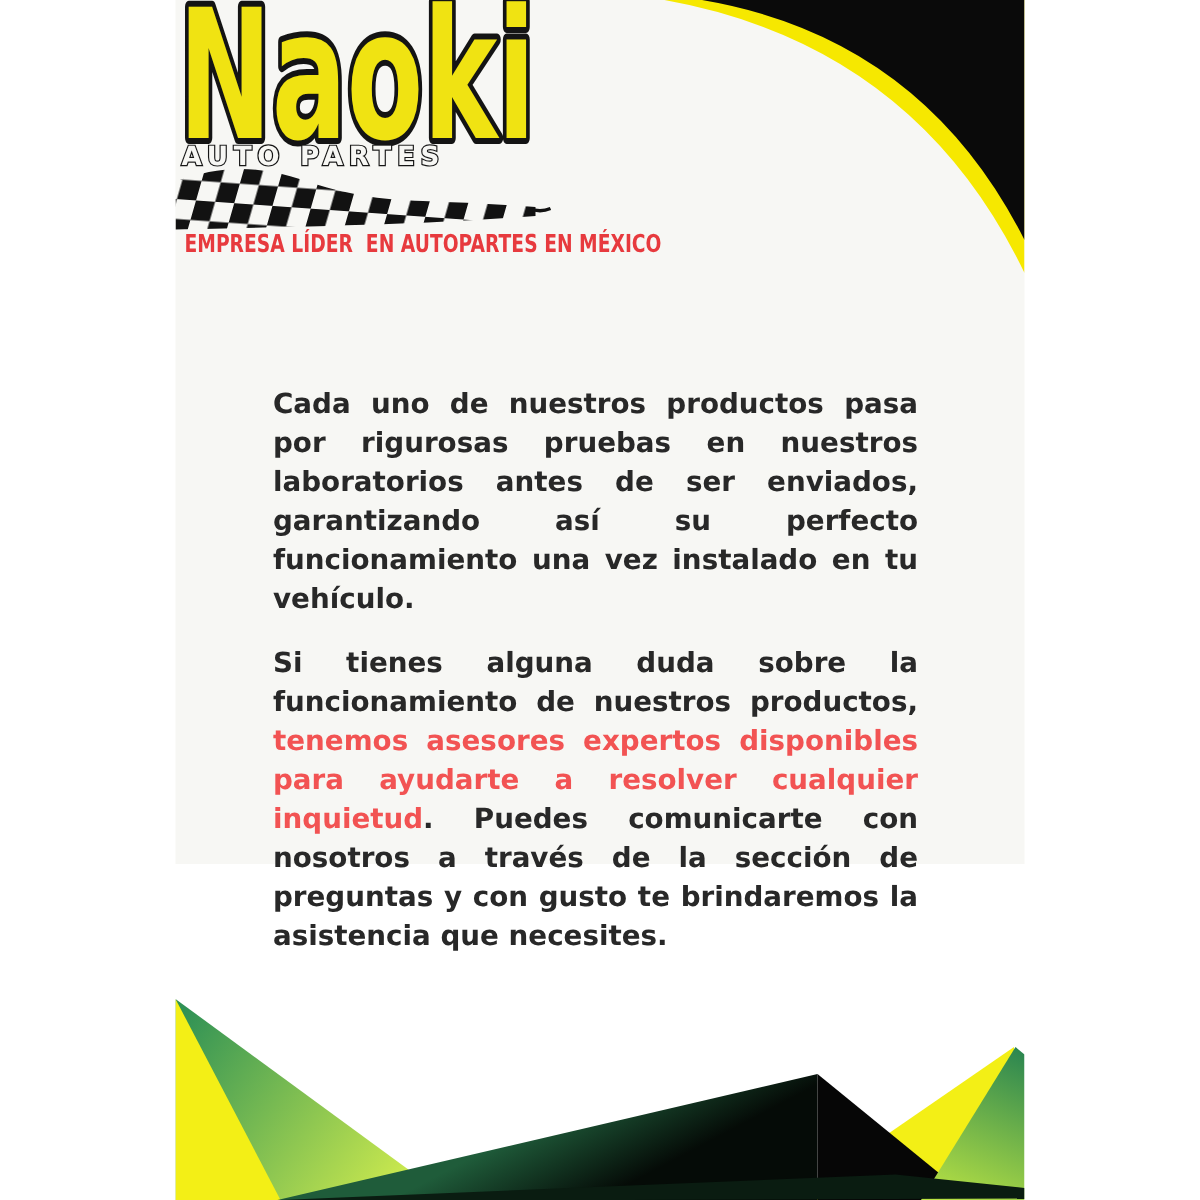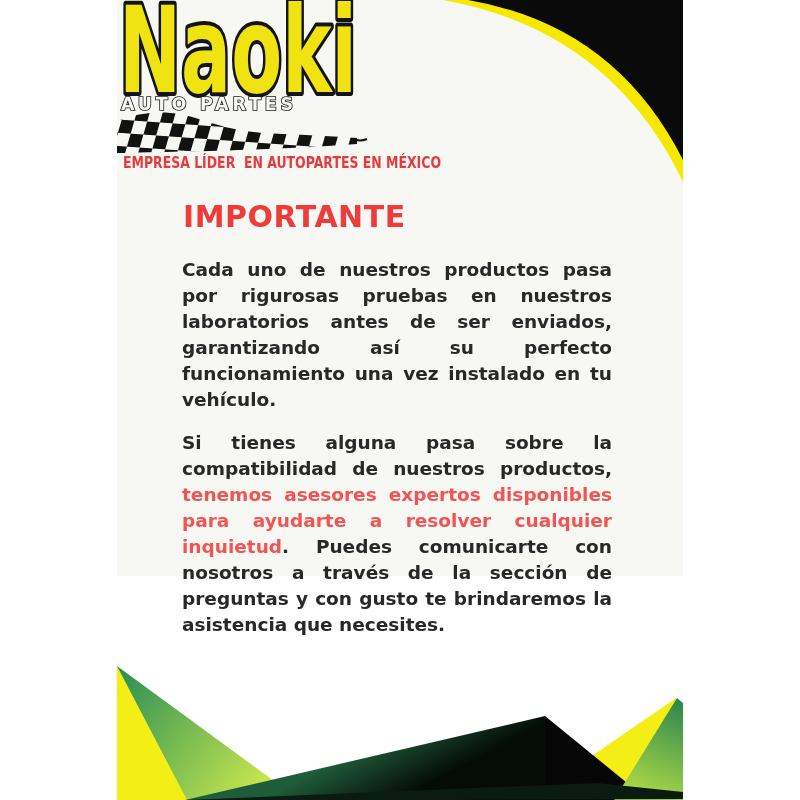--- a/index.html
+++ b/index.html
@@ -84,20 +84,19 @@
 
     <g>
       <path d="M0,121 C30,110 55,110 85,120 C115,130 135,133 165,134 C190,135 215,136 240,138
                L240,144 C210,146 180,148 150,149 C100,151 40,152 0,153 Z" fill="url(#chk)" stroke="none"></path>
       <path d="M236,139 q7,3 14,0" stroke="#121212" stroke-width="2.2" fill="none"></path>
     </g>
 
     <text x="6" y="168" font-size="16.5" font-weight="bold" textLength="318" lengthAdjust="spacingAndGlyphs" fill="#e73a3e" xml:space="preserve" class="tagline-text">EMPRESA LÍDER  EN AUTOPARTES EN MÉXICO</text>
   </svg>
 
-  <div class="page-title">IMPORTANTE</div>
 
   <div class="text-block">
     <p>Cada uno de nuestros productos pasa por rigurosas pruebas en nuestros laboratorios antes de ser enviados, garantizando así su perfecto funcionamiento una vez instalado en tu vehículo.</p>
-    <p><span>Si tienes alguna pasa sobre la compatibilidad de nuestros productos, </span><span class="accent">tenemos asesores expertos disponibles para ayudarte a resolver cualquier inquietud</span><span>. Puedes comunicarte con nosotros a través de la sección de preguntas y con gusto te brindaremos la asistencia que necesites.</span></p>
+    <p><span>Si tienes alguna duda sobre la funcionamiento de nuestros productos, </span><span class="accent">tenemos asesores expertos disponibles para ayudarte a resolver cualquier inquietud</span><span>. Puedes comunicarte con nosotros a través de la sección de preguntas y con gusto te brindaremos la asistencia que necesites.</span></p>
   </div>
 
 </div>
 
 </body></html>

